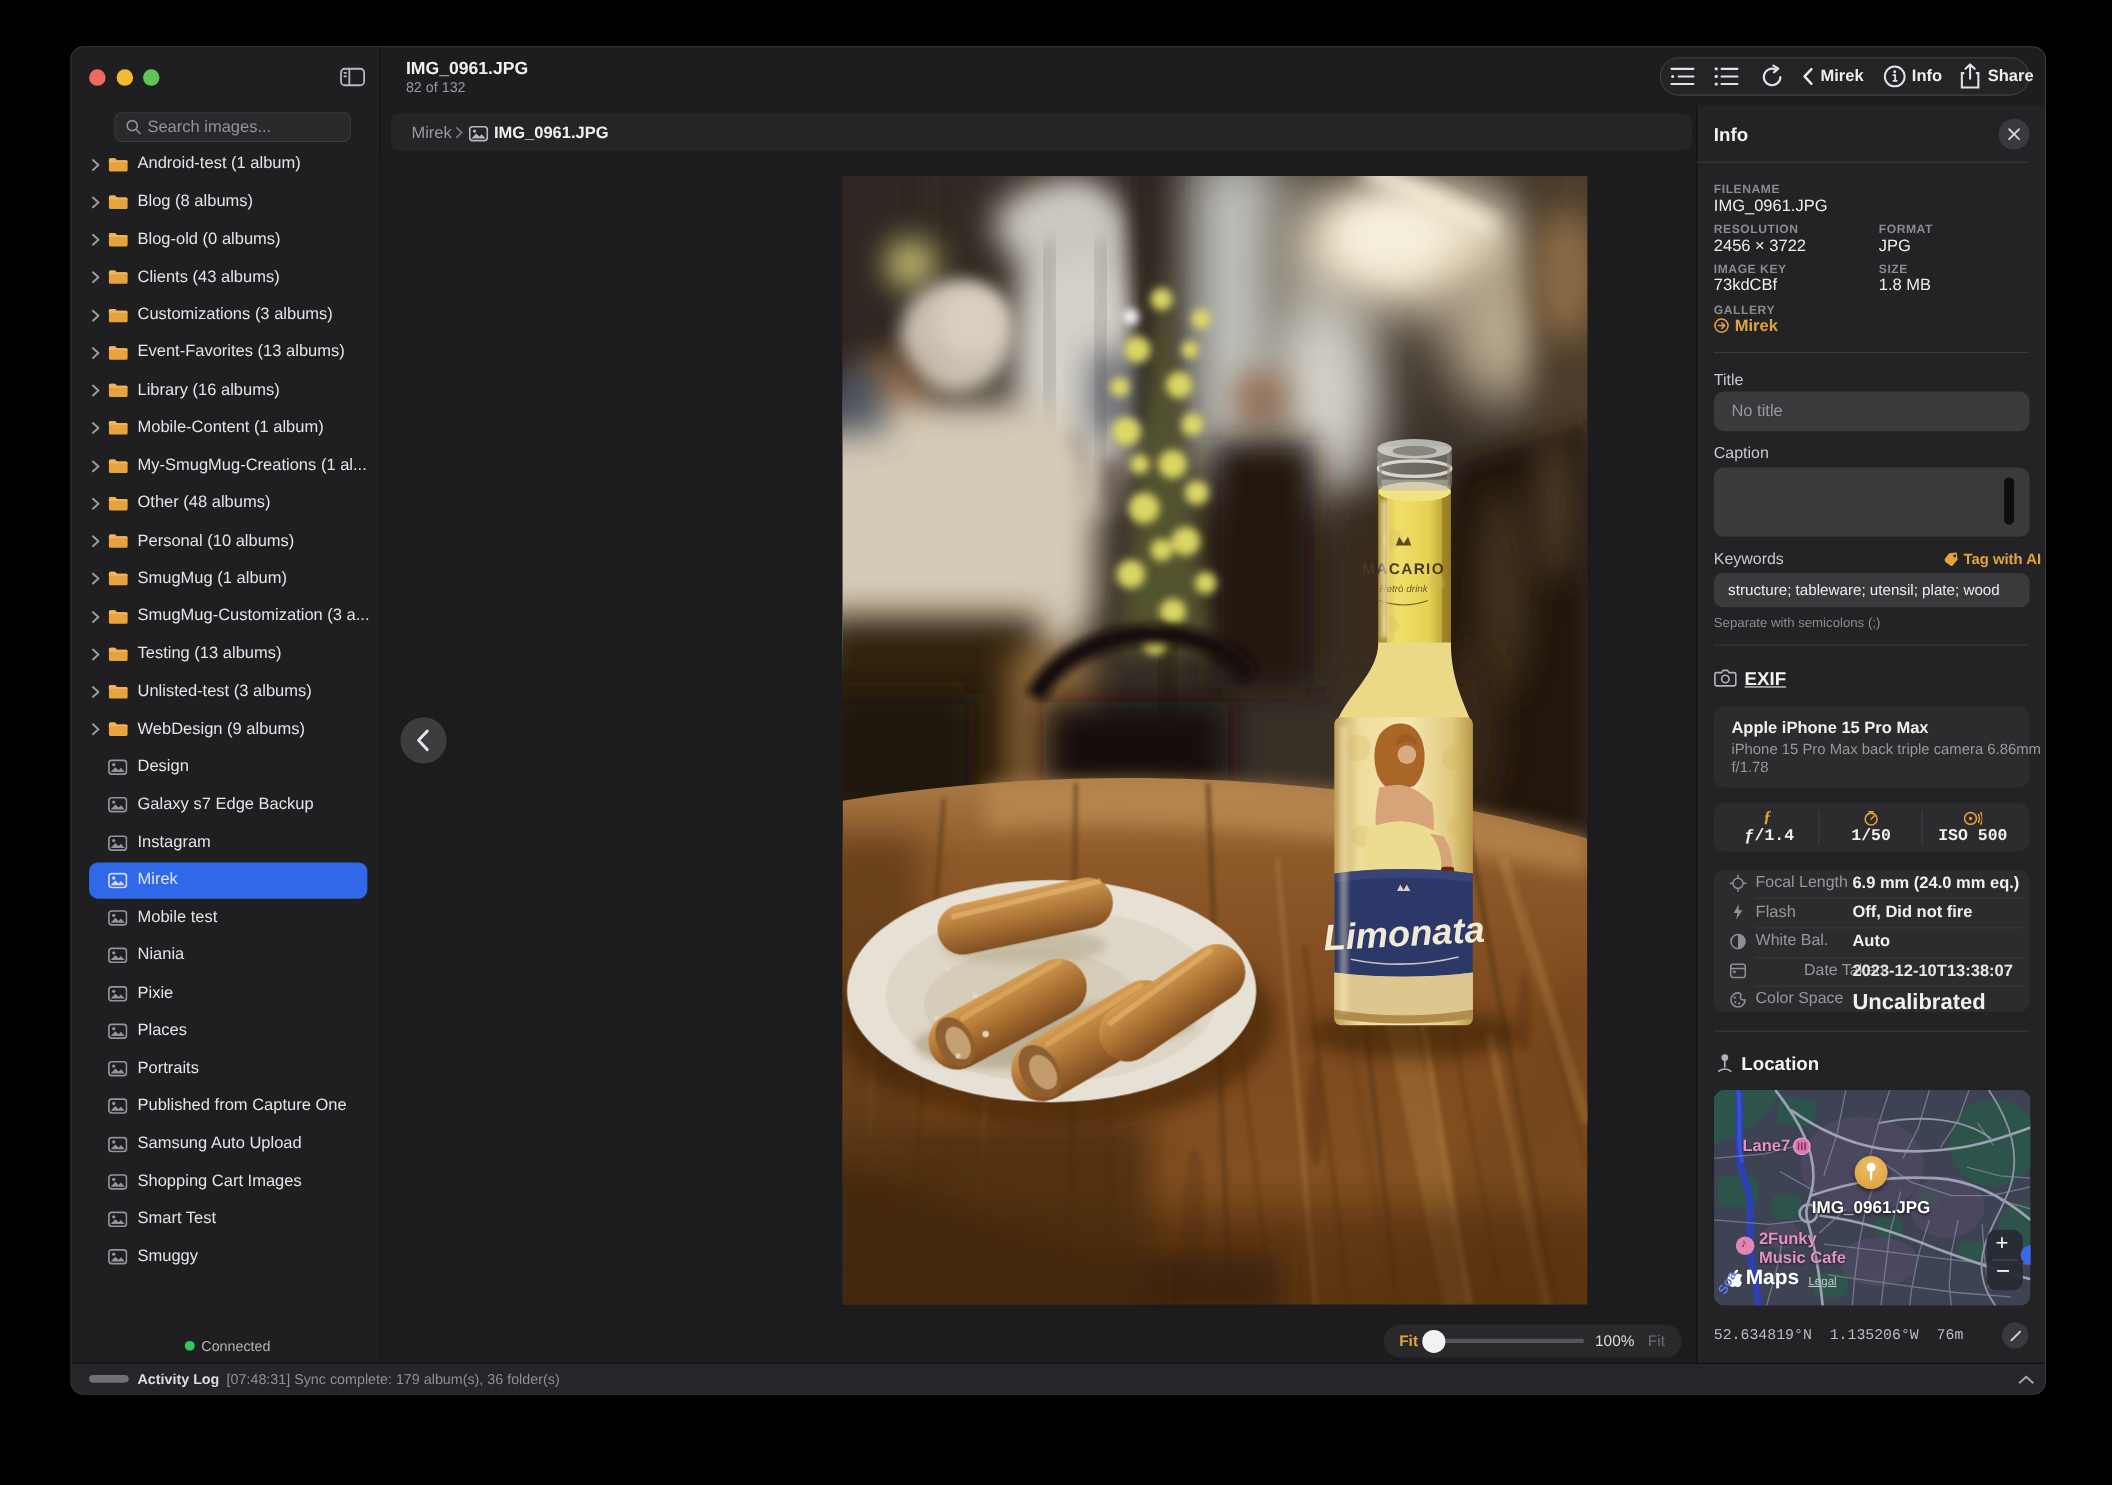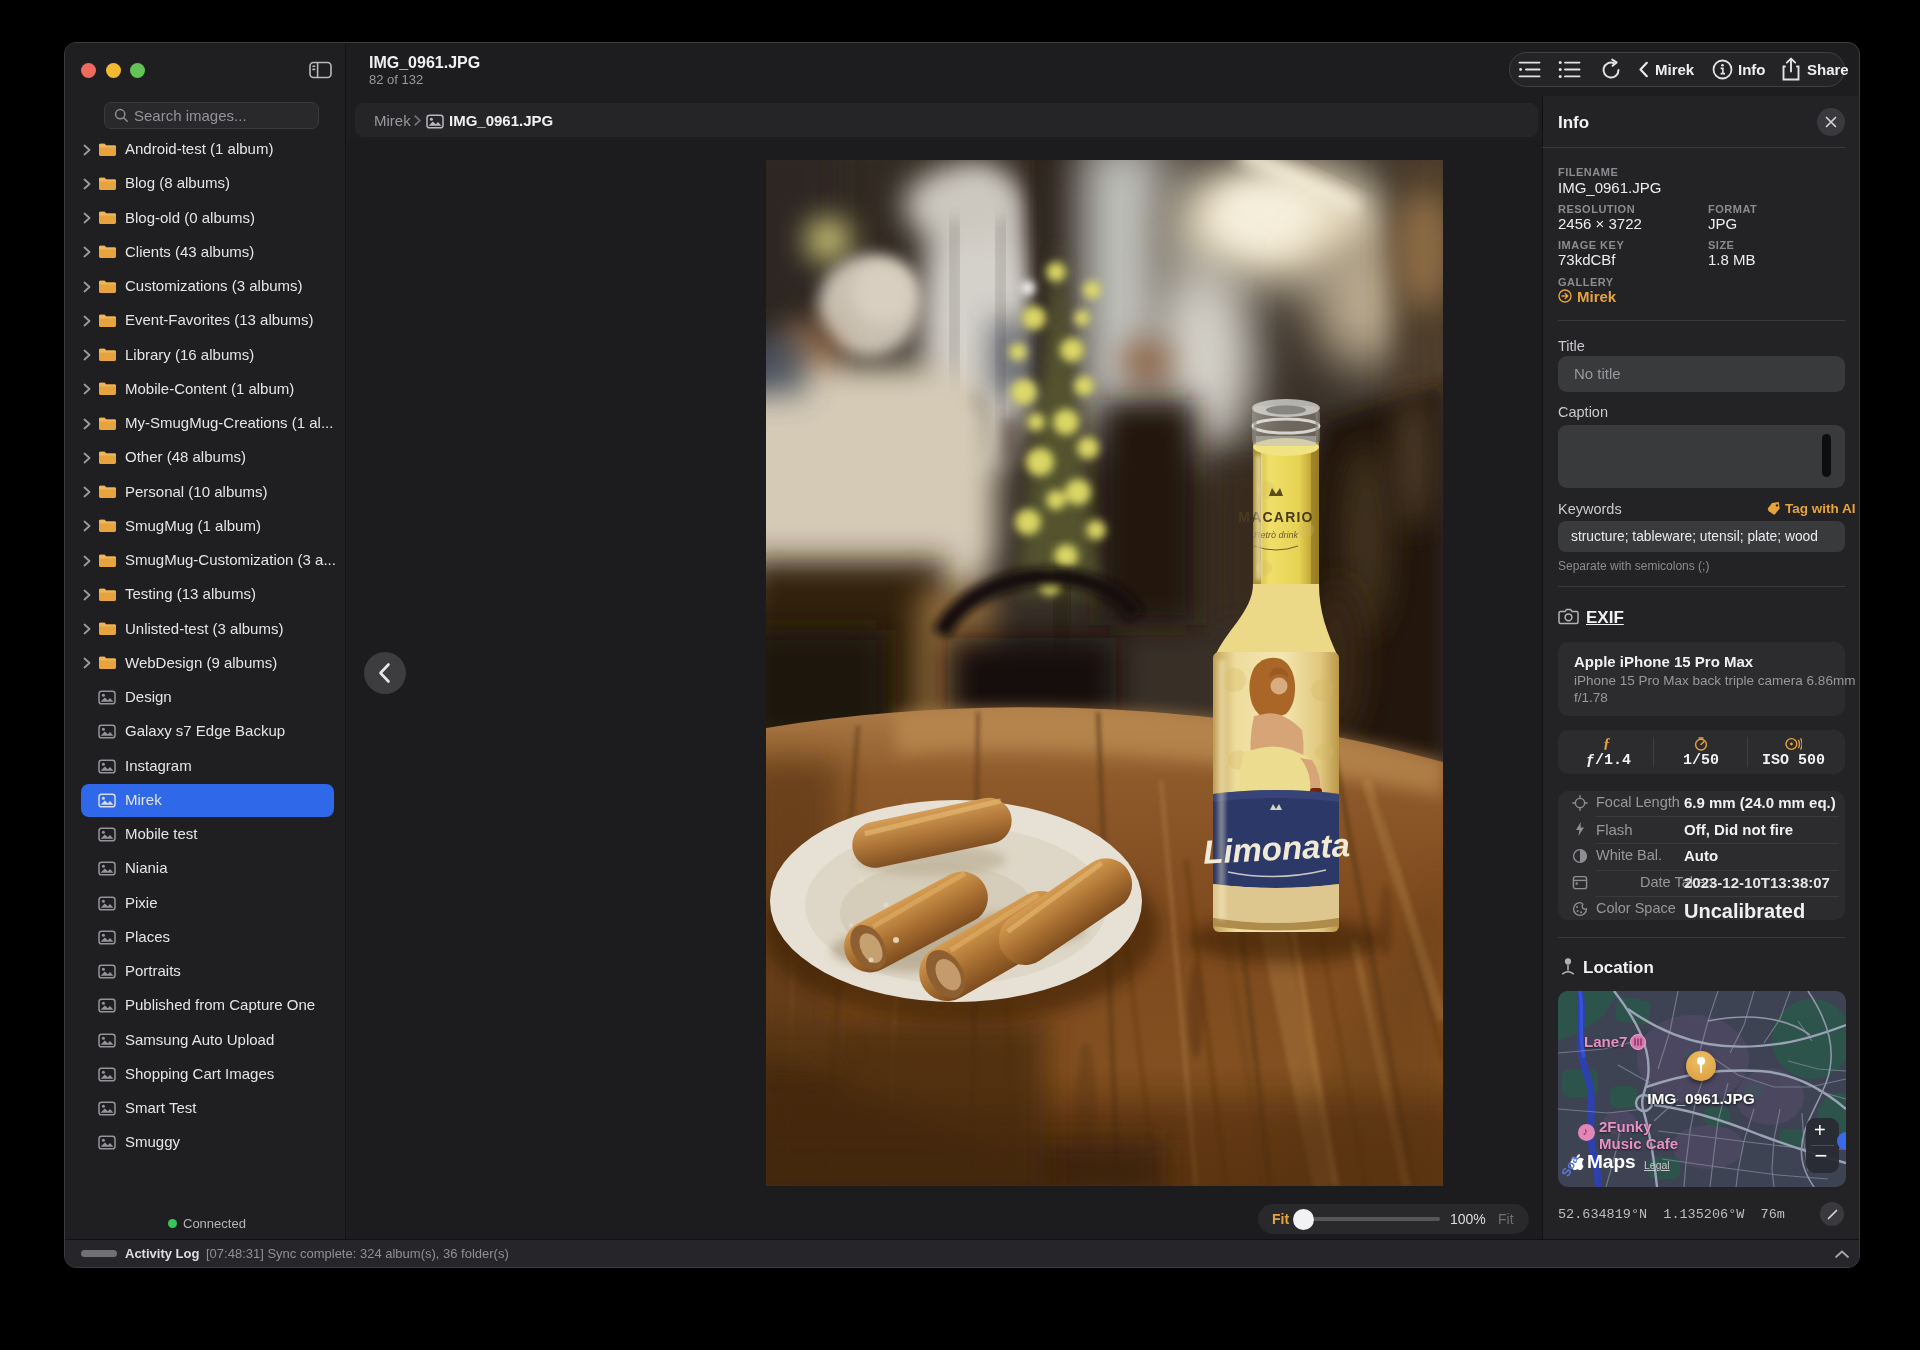--- a/index.html
+++ b/index.html
@@ -738,16 +738,16 @@
 <div class="abs" style="left:1673px;top:18px;font-size:15px;font-weight:600;color:#eeeef1;">Info</div>
 <svg class="abs" style="left:1716px;top:14px;" width="20" height="25" viewBox="0 0 20 25">
 <path d="M4 9.5 L2.5 9.5 L2.5 22.5 L17.5 22.5 L17.5 9.5 L16 9.5" fill="none" stroke="#e2e2e6" stroke-width="1.9" stroke-linecap="round"></path>
 <line x1="10" y1="2" x2="10" y2="14.5" stroke="#e2e2e6" stroke-width="1.9" stroke-linecap="round"></line>
 <path d="M5.8 5.6 L10 1.6 L14.2 5.6" fill="none" stroke="#e2e2e6" stroke-width="1.9" stroke-linecap="round" stroke-linejoin="round"></path>
 </svg>
 <div class="abs" style="left:1742px;top:18px;font-size:15px;font-weight:600;color:#eeeef1;">Share</div>
 <div class="abs" style="left:0;top:1196px;width:1796px;height:30px;background:#26262a;border-top:1px solid #121214;"></div>
 <div class="abs" style="left:16px;top:1207px;width:36px;height:7px;border-radius:3.5px;background:#707075;"></div>
 <div class="abs" style="left:60px;top:1203px;font-size:13px;font-weight:700;color:#dededf;">Activity Log</div>
-<div class="abs" style="left:141px;top:1203px;font-size:13px;color:#8f8f94;">[07:48:31] Sync complete: 324 album(s), 36 folder(s)</div>
+<div class="abs" style="left:141px;top:1203px;font-size:13px;color:#8f8f94;">[07:48:31] Sync complete: 179 album(s), 36 folder(s)</div>
 <svg class="abs" style="left:1769px;top:1206px;" width="16" height="10" viewBox="0 0 16 10">
       <path d="M2 8 L8 2.5 L14 8" fill="none" stroke="#a5a5aa" stroke-width="1.8" stroke-linecap="round" stroke-linejoin="round"></path>
     </svg>
 </div>
 </body></html>

